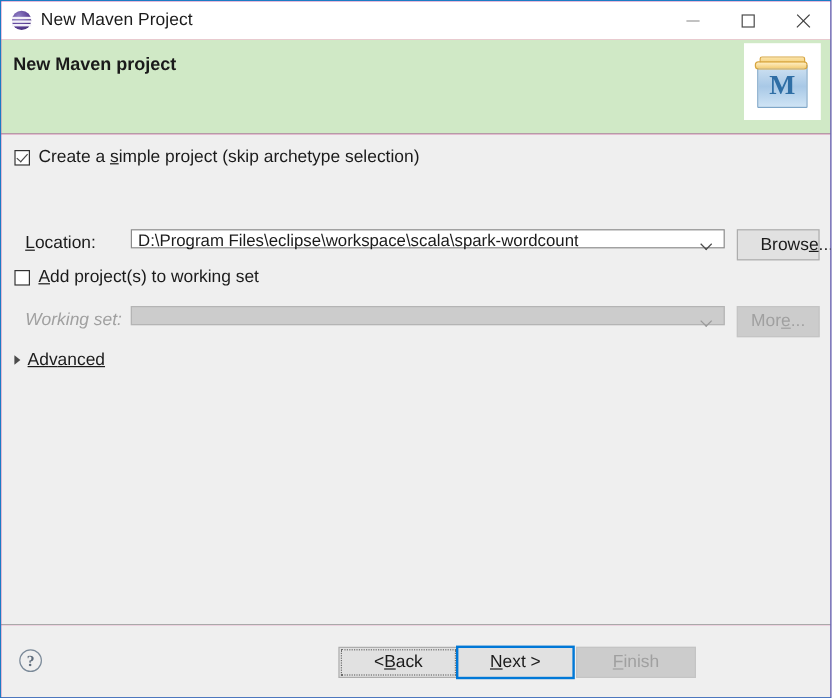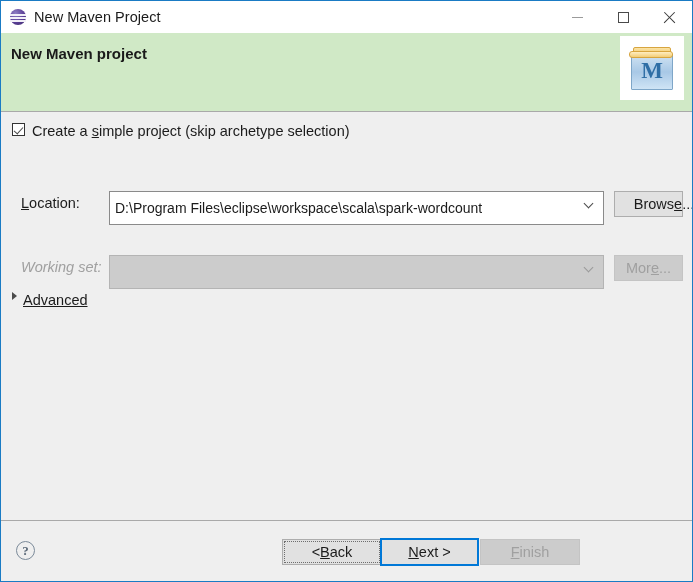--- a/index.html
+++ b/index.html
@@ -190,21 +190,21 @@
 
   
   .content {
     position: absolute;
     left: 0; top: 111px;
     width: 691px;
     height: 408px;
     background: #efefef;
   }
 
-  .row { position: absolute; display: flex; }
+  .row { position: absolute; display: flex; align-items: center; }
 
   
   .cb {
     width: 13px;
     height: 13px;
     box-sizing: border-box;
     border: 1px solid #333333;
     background: #ffffff;
     position: relative;
     flex: none;
@@ -233,24 +233,24 @@
     color: #1b1b1b;
     white-space: nowrap;
   }
   .lbl.disabled { color: #a0a0a0; }
 
   
   .combo {
     box-sizing: border-box;
     border: 1px solid #8a8a8a;
     background: #ffffff;
-    height: 34px;
-    position: relative;
-    display: flex;
-    align-items: center;
+    height: 16px;
+    position: relative;
+    display: flex;
+    align-items: flex-start;
   }
   .combo-value {
     font-size: 14px;
     color: #1b1b1b;
     padding-left: 5px;
     white-space: nowrap;
     overflow: hidden;
   }
   .combo.disabled {
     background: #cccccc;
@@ -399,20 +399,24 @@
     <div class="combo" style="position:absolute; left:108px; top:79px; width:495px;">
       <span class="combo-value">D:\Program Files\eclipse\workspace\scala\spark-wordcount</span>
       <span class="chev"></span>
     </div>
     <div class="btn" style="position:absolute; left:613px; top:79px; width:69px;padding-left:31px;">
         <span>Brows</span>
         <span class="u">e</span>
         <span>...</span>
       </div>
 
+    <div class="row" style="left:11px; top:111px;">
+      <span class="cb"></span>
+      <span class="cb-label"><span class="u">A</span><span>dd project(s) to working set</span></span>
+    </div>
 
     <div class="lbl disabled" style="position:absolute; left:20px; top:147px;font-style:italic;">Working set:</div>
     <div class="combo disabled" style="position:absolute; left:108px; top:143px; width:495px;">
       <span class="combo-value"></span>
       <span class="chev"></span>
     </div>
     <div class="btn disabled" style="position:absolute; left:613px; top:143px; width:69px;">
         <span>Mor</span>
         <span class="u">e</span>
         <span>...</span>

